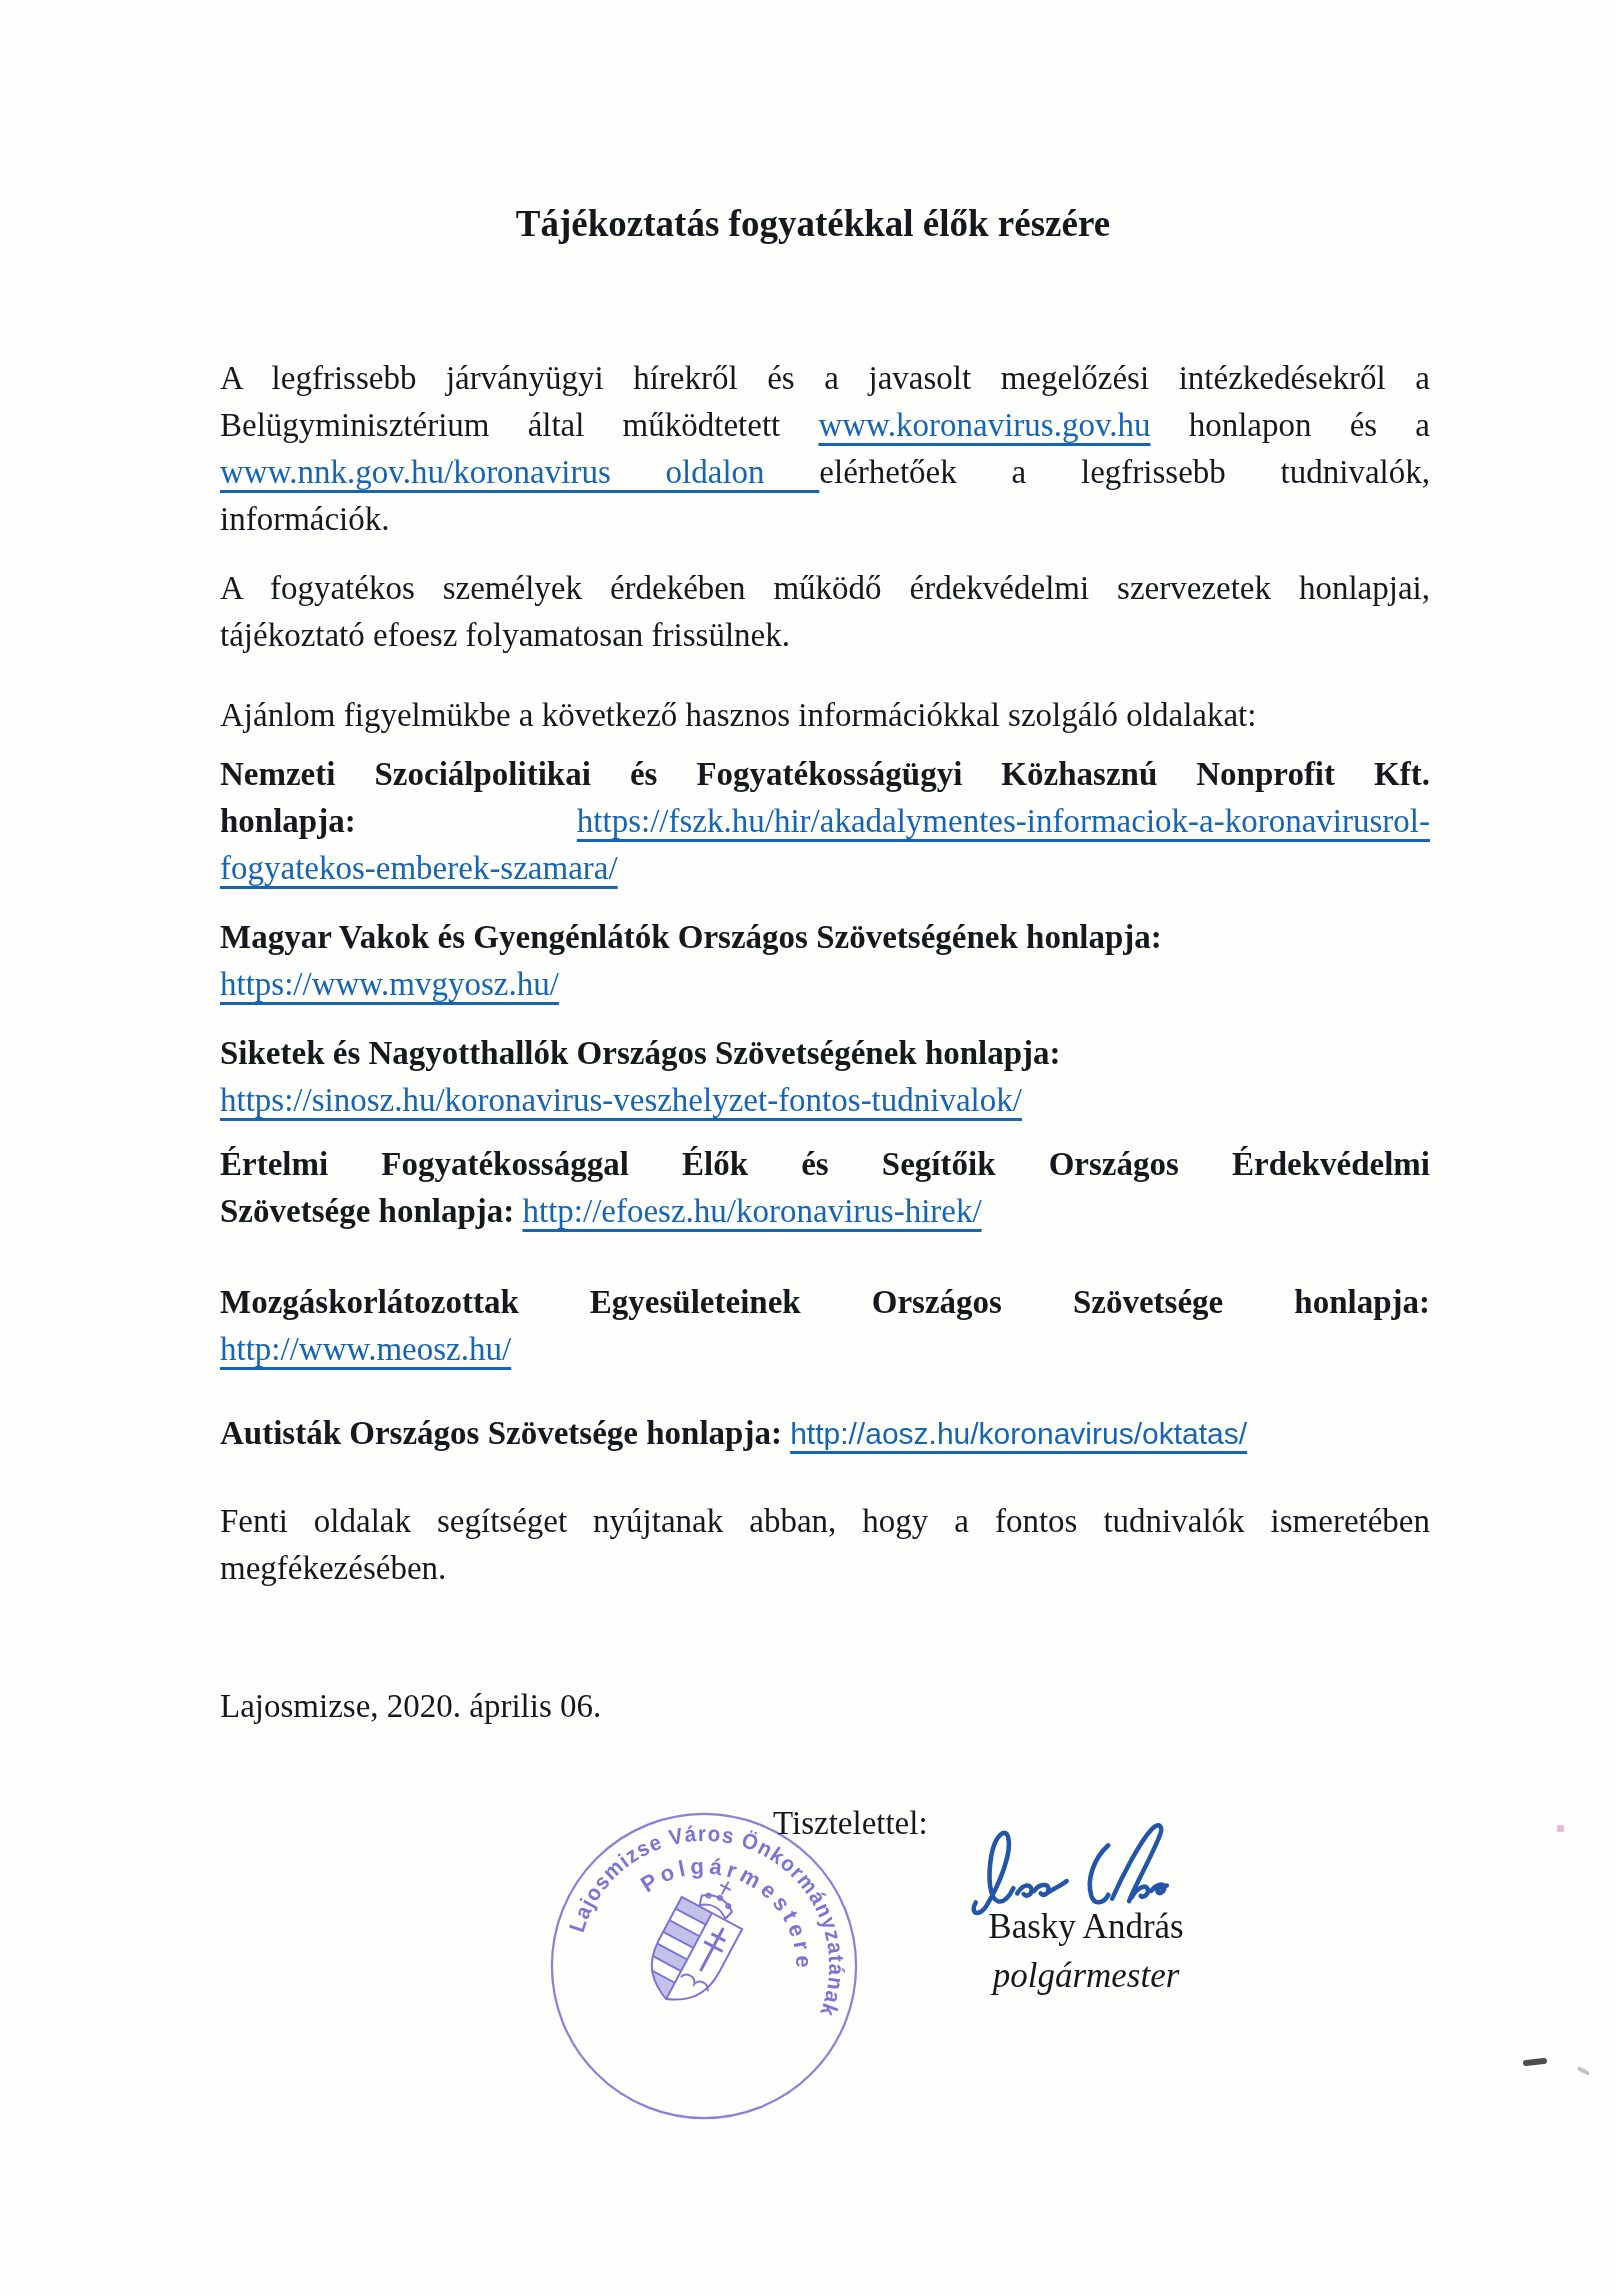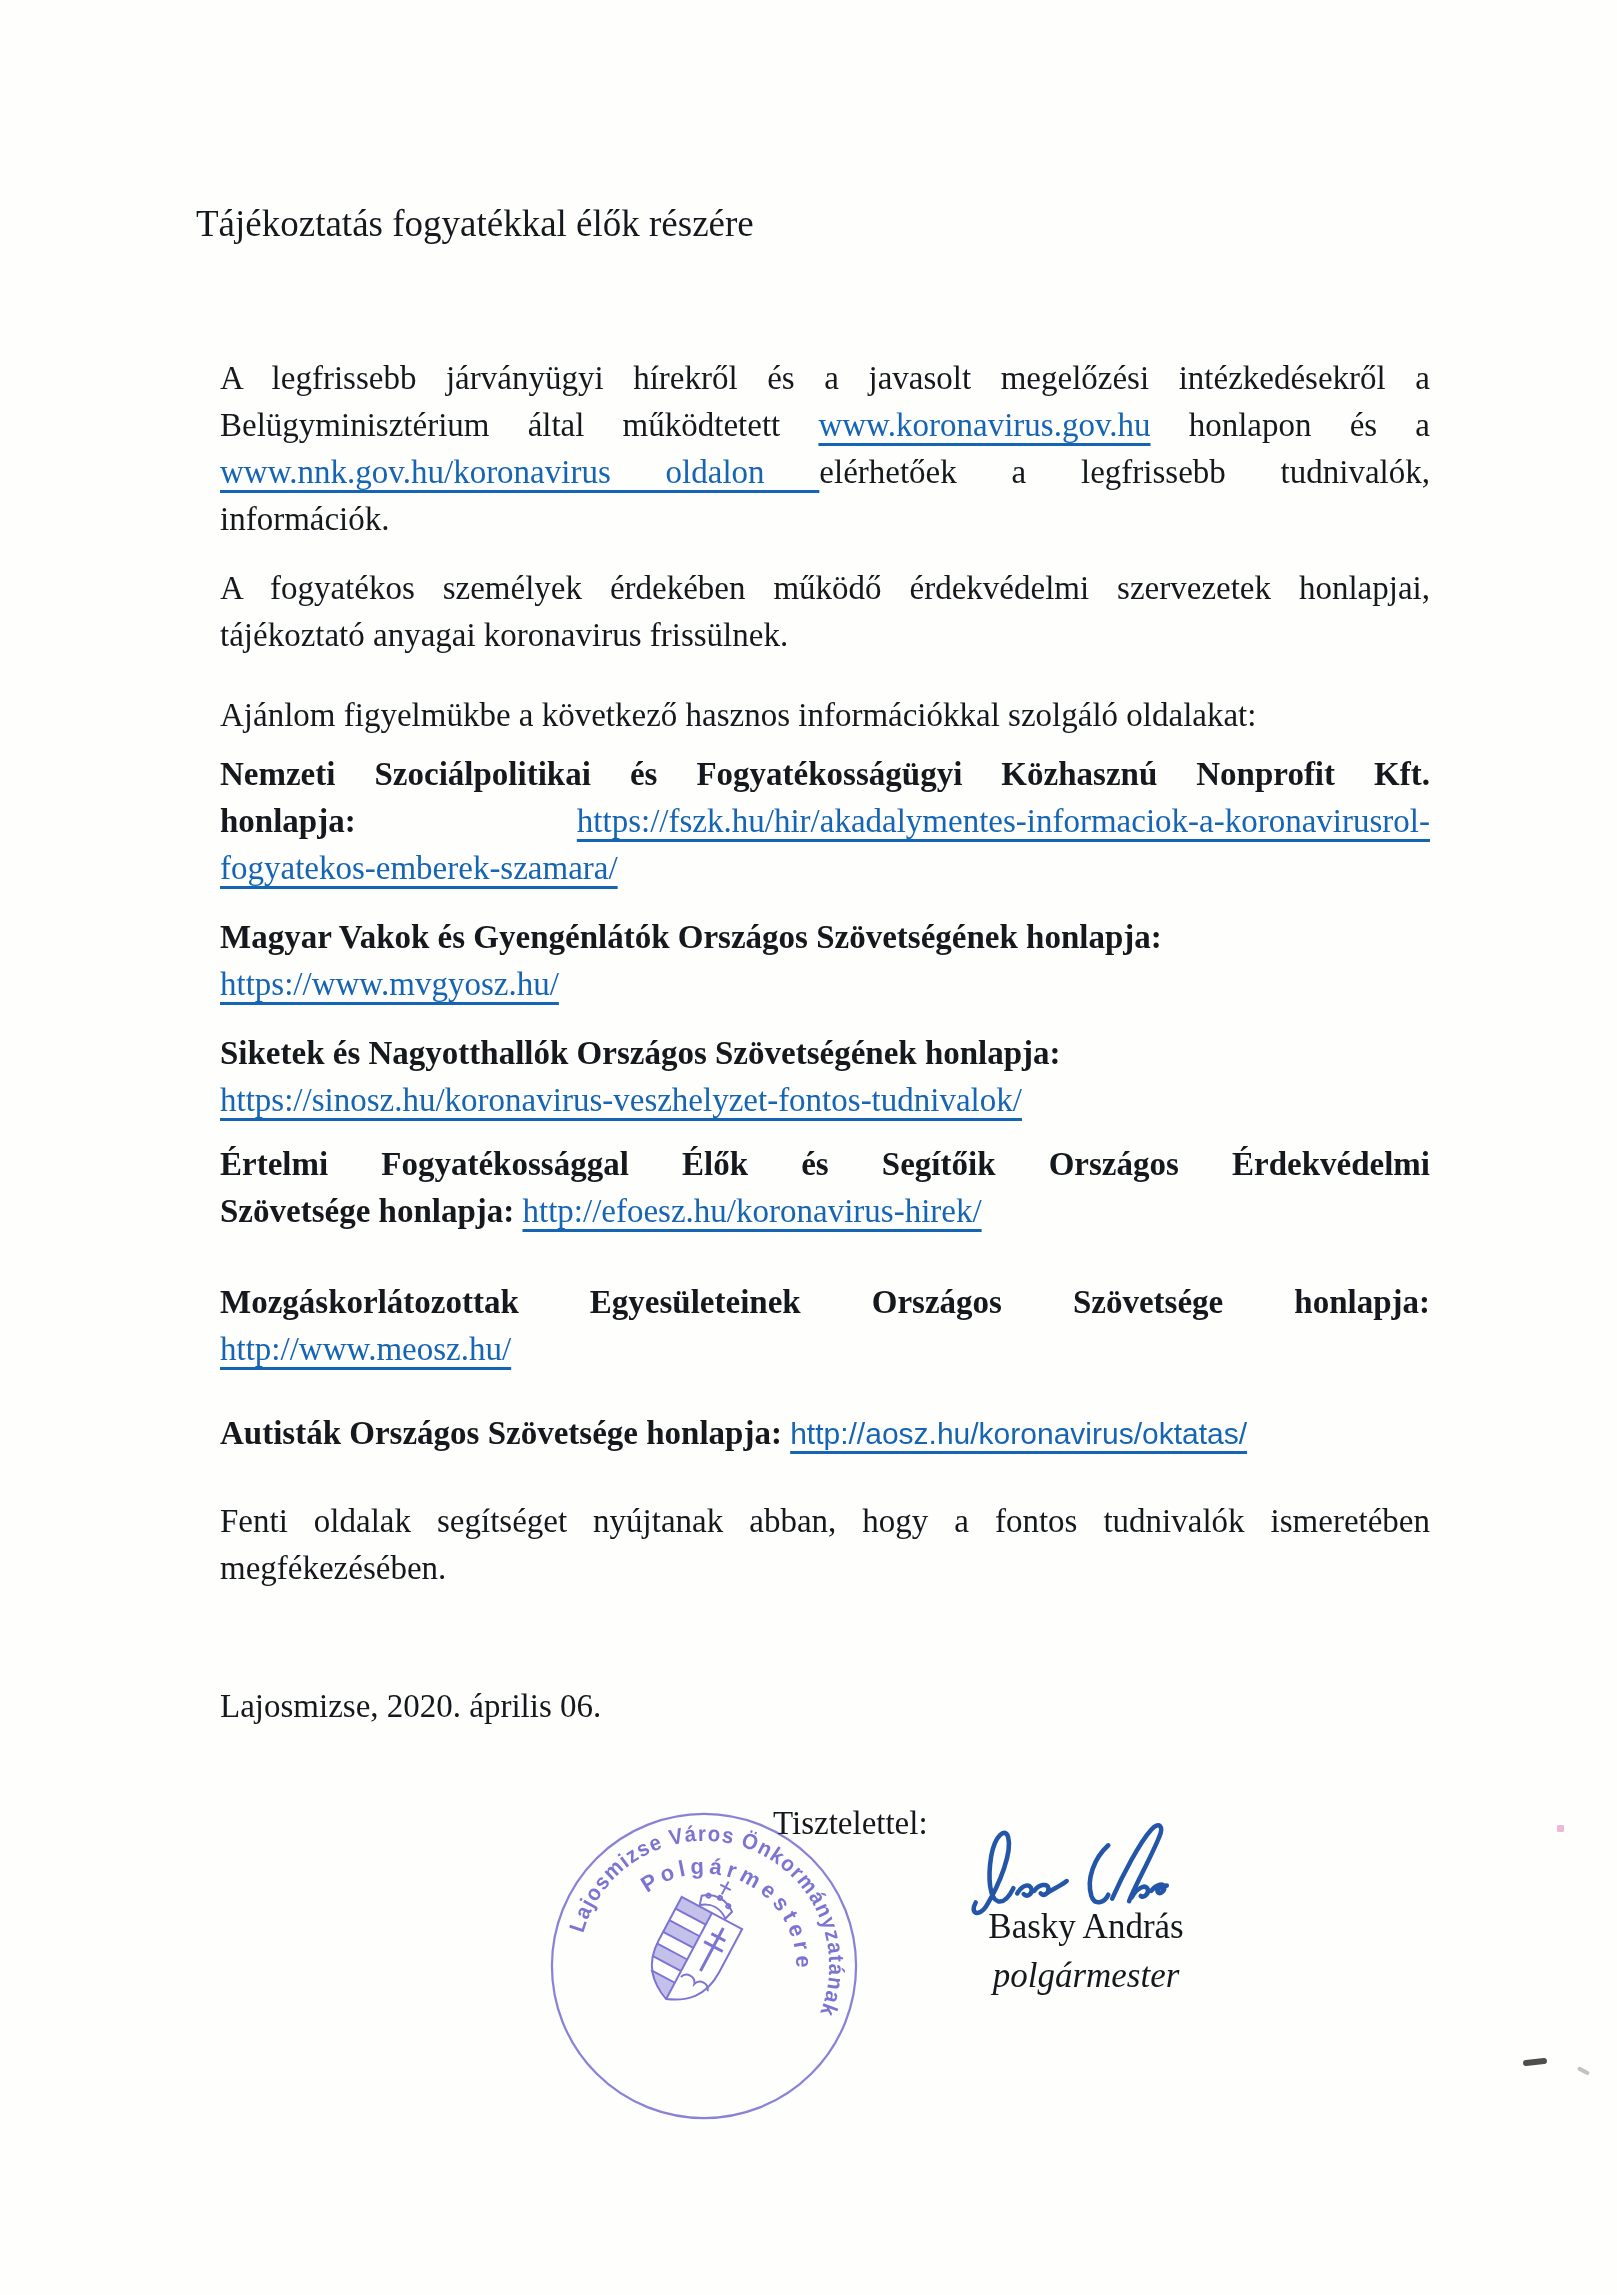--- a/index.html
+++ b/index.html
@@ -13,22 +13,22 @@
     position:relative;width:1617px;height:2295px;background:#fefefd;overflow:hidden;
     font-family:"Liberation Serif","DejaVu Serif",serif;color:var(--text-black);
   }
   .block{position:absolute;left:196px;width:1234px;font-size:33px;line-height:47px;z-index:2;}
   .ln{height:47px;overflow:hidden;text-align:left;margin-left:24px;}
   .ln.j{text-align:justify;}
   .ln.j::after{content:"";display:inline-block;width:100%;height:0;vertical-align:top;}
   .bold{font-weight:bold;}
   .link{color:var(--link-blue);text-decoration:underline;text-decoration-thickness:3.3px;text-underline-offset:7.2px;}
   .sans{font-family:"Liberation Sans","DejaVu Sans",sans-serif;font-size:30px;text-align:center;}
-  .title{position:absolute;left:196px;top:203px;width:1234px;text-align:left;
-         font-size:37px;font-weight:normal;line-height:42px;z-index:2;}
+  .title{position:absolute;left:196px;top:203px;width:1234px;text-align:center;
+         font-size:37px;font-weight:bold;line-height:42px;z-index:2;}
   .closing{position:absolute;left:773px;top:1804px;font-size:33px;line-height:39px;z-index:3;}
   .signerbox{position:absolute;left:949px;width:274px;text-align:center;font-size:35px;line-height:40px;z-index:3;}
   .stamp{position:absolute;left:546px;top:1808px;width:316px;height:316px;z-index:1;opacity:.88;}
   .stamp text{fill:var(--stamp-purple);font-family:"Liberation Sans","DejaVu Sans",sans-serif;font-weight:bold;}
   .signature{position:absolute;left:957px;top:1818px;width:300px;height:117px;z-index:4;}
   .artifact-dash{position:absolute;left:1523px;top:2059px;width:23.5px;height:5.9px;background:#4e4e4e;
                  border-radius:3.3px;transform:rotate(-6deg);z-index:2;}
   .artifact-pink{position:absolute;left:1557px;top:1825px;width:7.2px;height:7.2px;background:#e9a6cb;
                  border-radius:1.3px;opacity:.8;z-index:2;}
   .artifact-gray{position:absolute;left:1577px;top:2069px;width:13px;height:3.9px;background:#c4c2bd;
@@ -43,21 +43,21 @@
 
   <div class="block" style="top:355px;">
     <div class="ln j"><span>A legfrissebb járványügyi hírekről és a javasolt megelőzési intézkedésekről a</span></div>
     <div class="ln j"><span>Belügyminisztérium által működtetett </span><span class="link">www.koronavirus.gov.hu</span><span> honlapon és a</span></div>
     <div class="ln j"><span class="link">www.nnk.gov.hu/koronavirus oldalon </span><span>elérhetőek a legfrissebb tudnivalók,</span></div>
     <div class="ln"><span>információk.</span></div>
   </div>
 
   <div class="block" style="top:565px;">
     <div class="ln j"><span>A fogyatékos személyek érdekében működő érdekvédelmi szervezetek honlapjai,</span></div>
-    <div class="ln"><span>tájékoztató anyagai koronavirus frissülnek.</span></div>
+    <div class="ln"><span>tájékoztató efoesz folyamatosan frissülnek.</span></div>
   </div>
 
   <div class="block" style="top:692px;">
     <div class="ln"><span>Ajánlom figyelmükbe a következő hasznos információkkal szolgáló oldalakat:</span></div>
   </div>
 
   <div class="block" style="top:751px;">
     <div class="ln j"><span class="bold">Nemzeti Szociálpolitikai és Fogyatékosságügyi Közhasznú Nonprofit Kft.</span></div>
     <div class="ln j"><span class="bold">honlapja: </span><span class="link">https://fszk.hu/hir/akadalymentes-informaciok-a-koronavirusrol-</span></div>
     <div class="ln"><span class="link">fogyatekos-emberek-szamara/</span></div>

